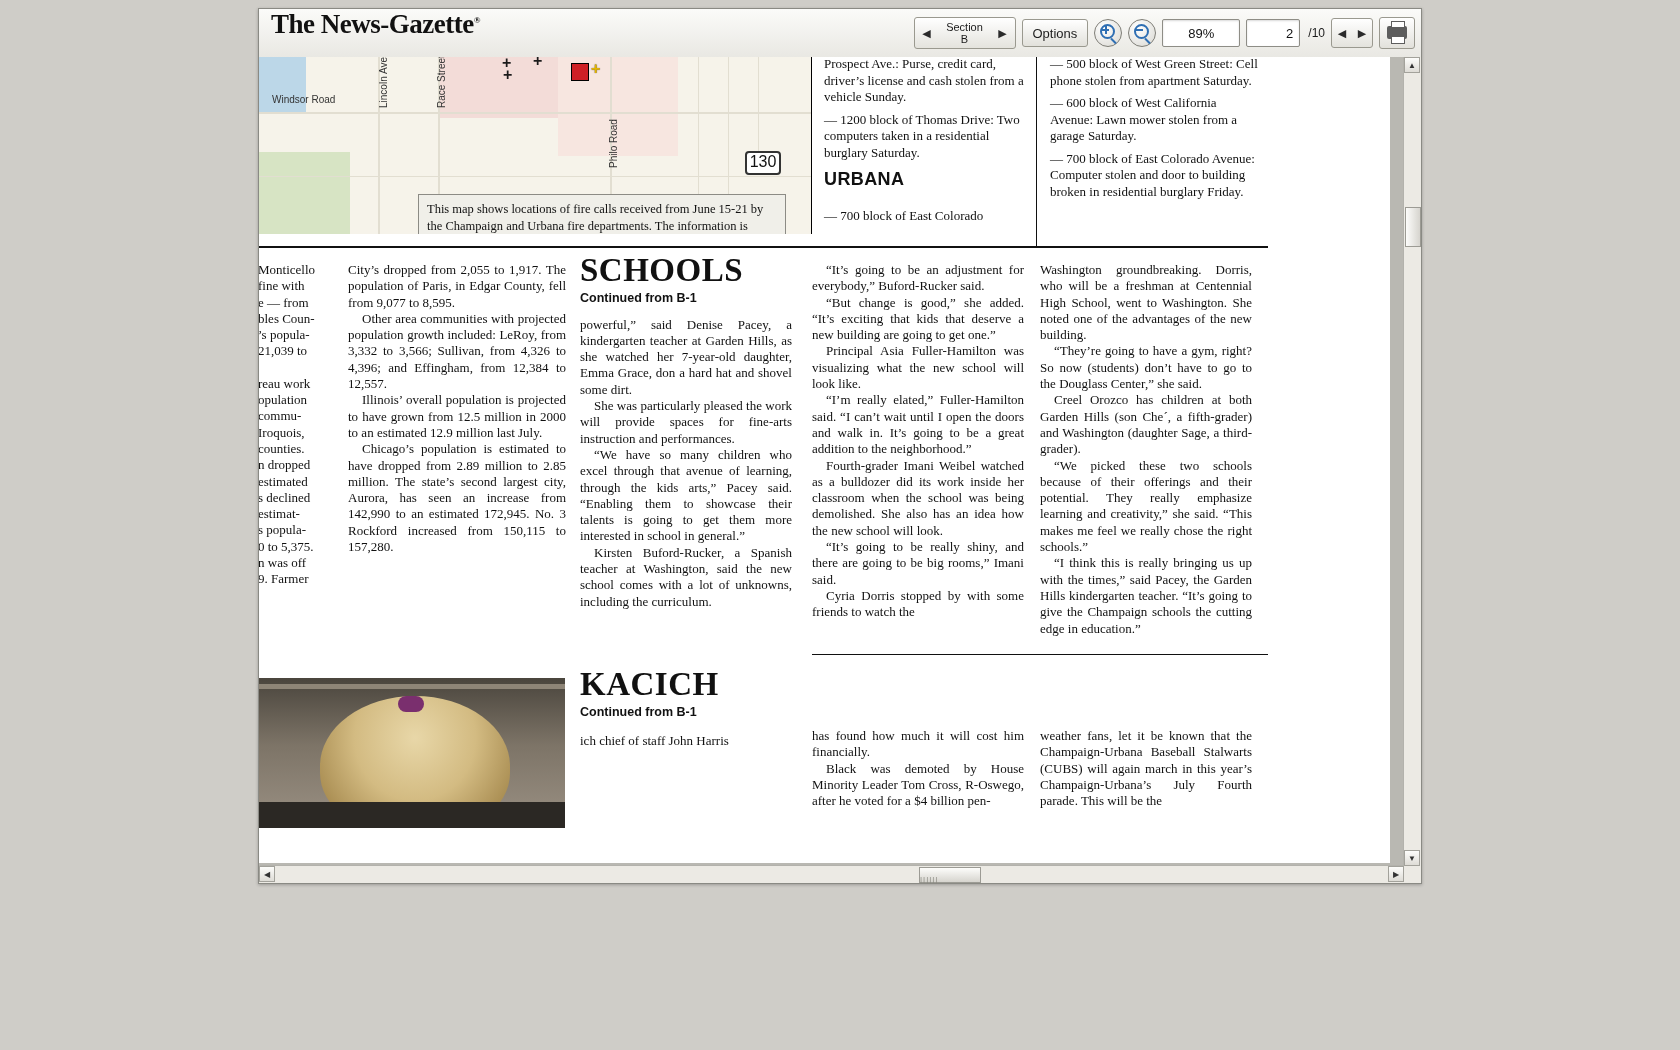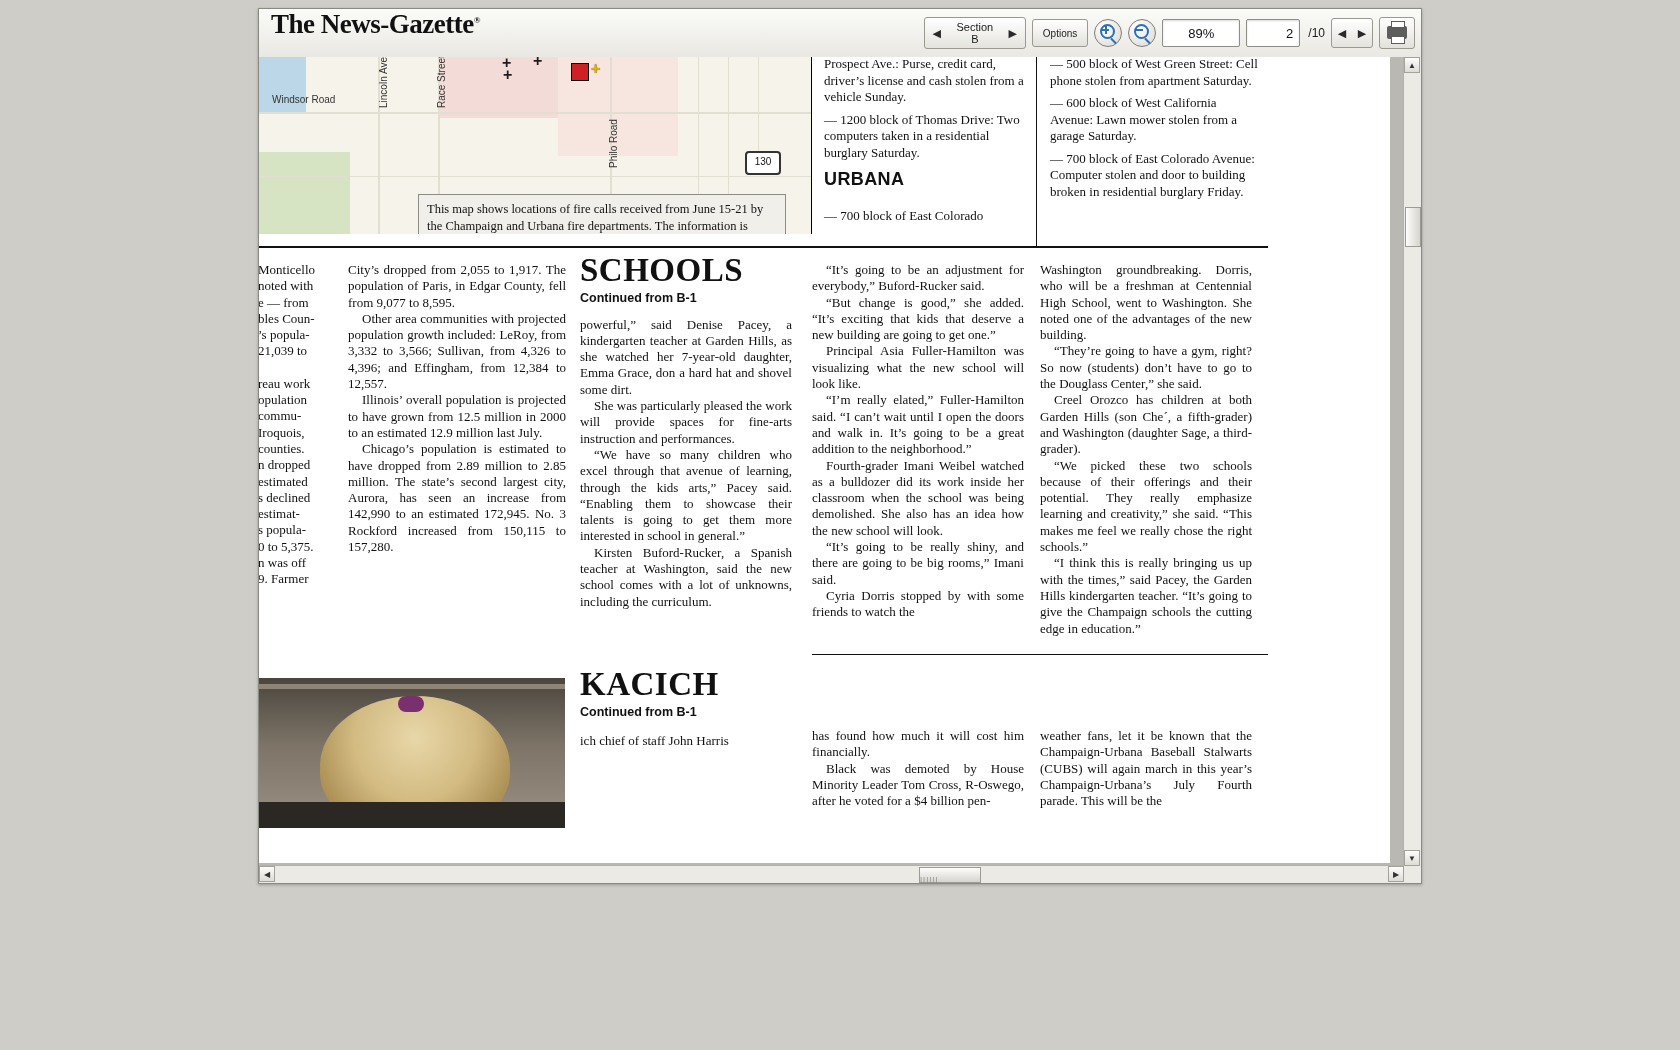--- a/index.html
+++ b/index.html
@@ -76,21 +76,21 @@
     text-align: center;
     padding: 0 4px;
     color: #1a1a1a;
     min-width: 48px;
   }
   .options-btn {
     height: 28px;
     border: 1px solid #9a998f;
     border-radius: 3px;
     background: linear-gradient(#ffffff,#e2e1db);
-    font-size: 10px;
+    font-size: 13px;
     padding: 0 10px;
     color: #1d1d1d;
     cursor: pointer;
   }
   .zoom-btn {
     width: 26px; height: 26px;
     border-radius: 50%;
     border: 1px solid #7f7e77;
     background: radial-gradient(circle at 35% 30%, #ffffff, #d9d8d2);
     position: relative;
@@ -288,21 +288,21 @@
     font-size: 10px;
     color: #333;
   }
   .road-vert { transform: rotate(-90deg); transform-origin: left top; white-space: nowrap; }
   .hwy-badge {
     position: absolute; left: 487px; top: 95px;
     width: 32px; height: 20px;
     border: 2px solid #333; border-radius: 4px;
     background: #fff;
     font-family: "Liberation Sans", sans-serif;
-    font-size: 10px; text-align: center; line-height: 18px;
+    font-size: 16px; text-align: center; line-height: 18px;
   }
   .map-marker {
     position: absolute; width: 16px; height: 16px;
     background: #cf2026; border: 1px solid #000;
   }
   .map-cross {
     position: absolute;
     font-family: "Liberation Sans", sans-serif;
     font-weight: bold; font-size: 16px; color: #1b1b1b; line-height: 14px;
   }
@@ -512,21 +512,21 @@
             <p>— 500 block of West Green Street: Cell phone stolen from apartment Saturday.</p>
             <p>— 600 block of West California Avenue: Lawn mower stolen from a garage Saturday.</p>
             <p>— 700 block of East Colorado Avenue: Computer stolen and door to building broken in residential burglary Friday.</p>
           </div>
 
           <div class="vrule" style="left:778px;top:0;height:190px;"></div>
           <div class="hrule r1"></div>
 
           <div class="body-col colA">
             <p class="noind">Monticello</p>
-            <p class="noind">noted with</p>
+            <p class="noind">fine with</p>
             <p class="noind">e — from</p>
             <p class="noind">bles Coun-</p>
             <p class="noind">’s popula-</p>
             <p class="noind">21,039 to</p>
             <p class="noind" style="margin-top:16px;">reau work</p>
             <p class="noind">opulation</p>
             <p class="noind"> commu-</p>
             <p class="noind">Iroquois,</p>
             <p class="noind"> counties.</p>
             <p class="noind">n dropped</p>

